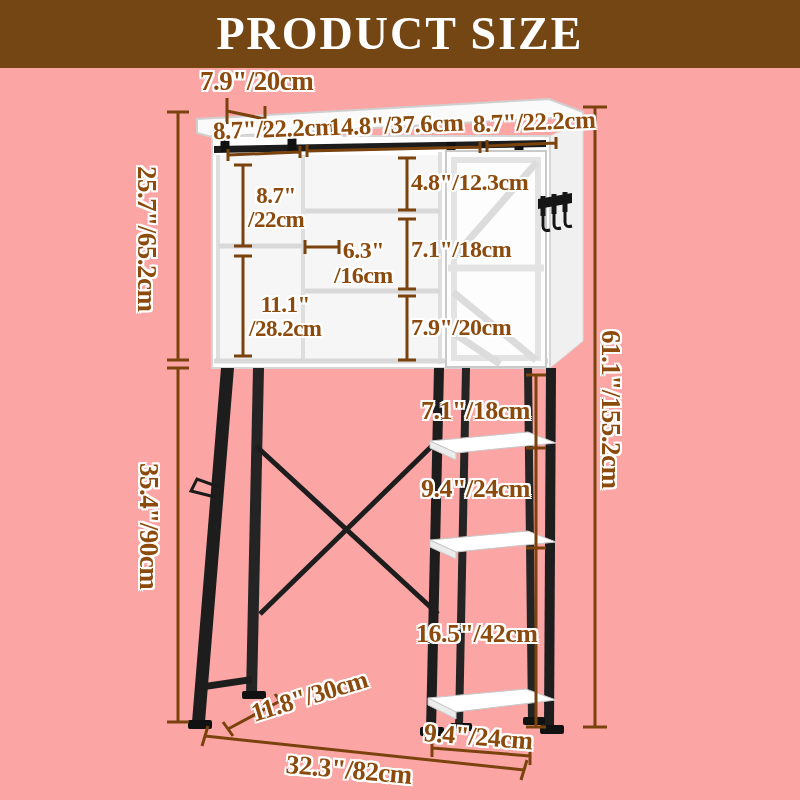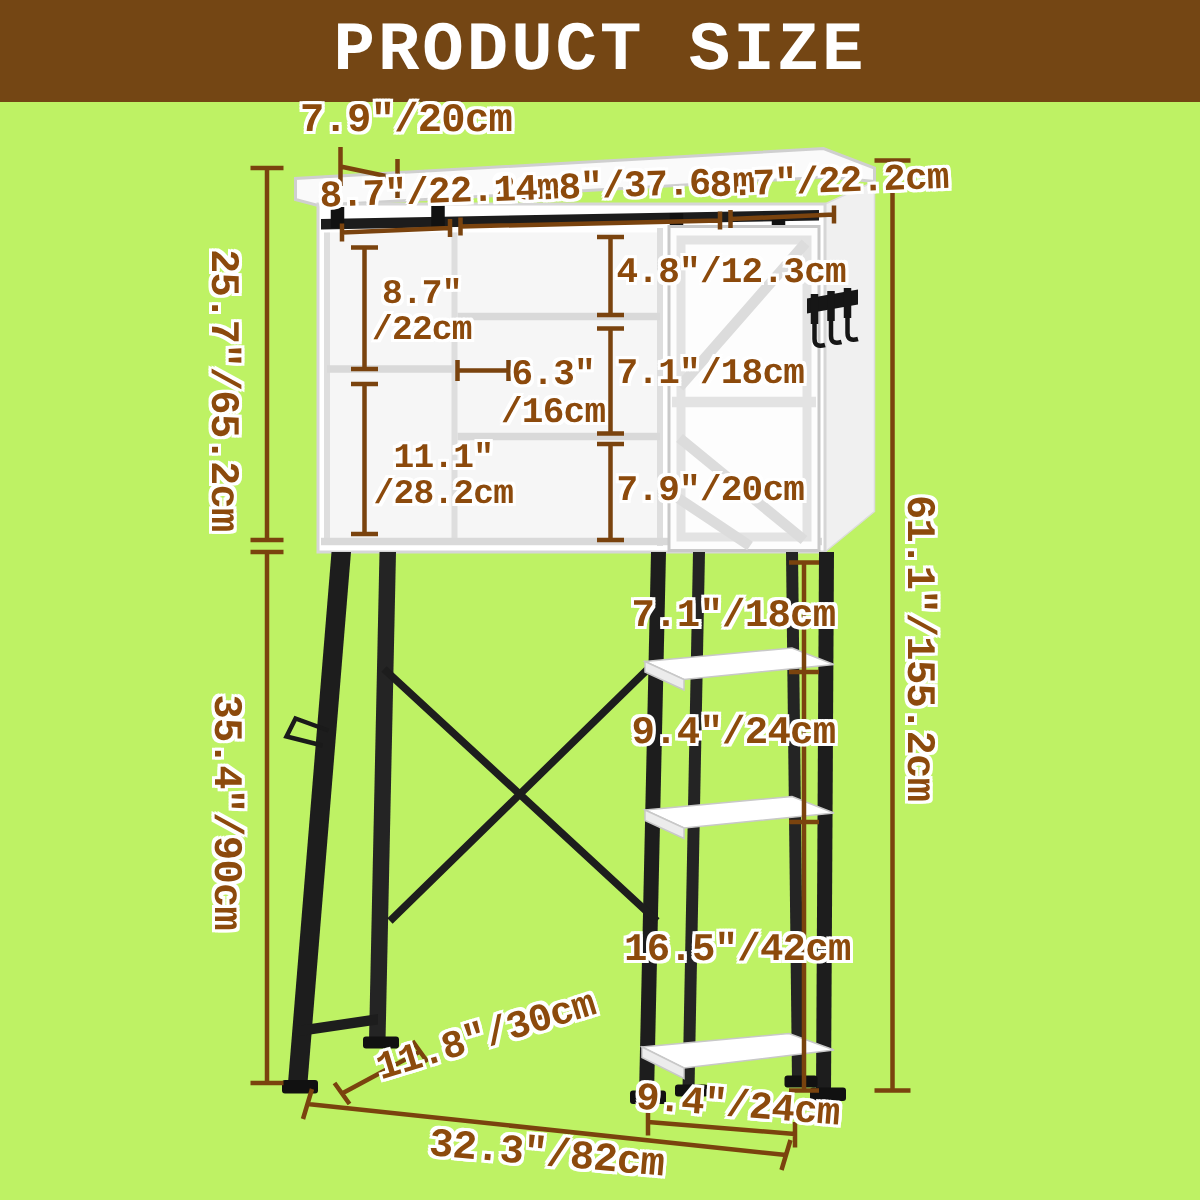--- a/index.html
+++ b/index.html
@@ -1,18 +1,18 @@
 <!DOCTYPE html>
 <html><head>
 <meta charset="utf-8">
 <style>
   html,body{margin:0;padding:0;background:#ffffff;}
   .stage{
-    position:relative;width:800px;height:800px;overflow:hidden;background:#bef264;
-    font-family:Liberation Mono, monospace;
+    position:relative;width:800px;height:800px;overflow:hidden;background:#fca5a5;
+    font-family:Liberation Serif, serif;
   }
   .title-bar{
     position:absolute;left:0;top:0;width:800px;height:68px;background:#744614;
     display:flex;align-items:center;justify-content:center;
   }
   .title-bar .title{
     color:#ffffff;font-size:46px;font-weight:bold;letter-spacing:2px;line-height:1;
   }
   svg.diagram{position:absolute;left:0;top:0;}
   .dim{

